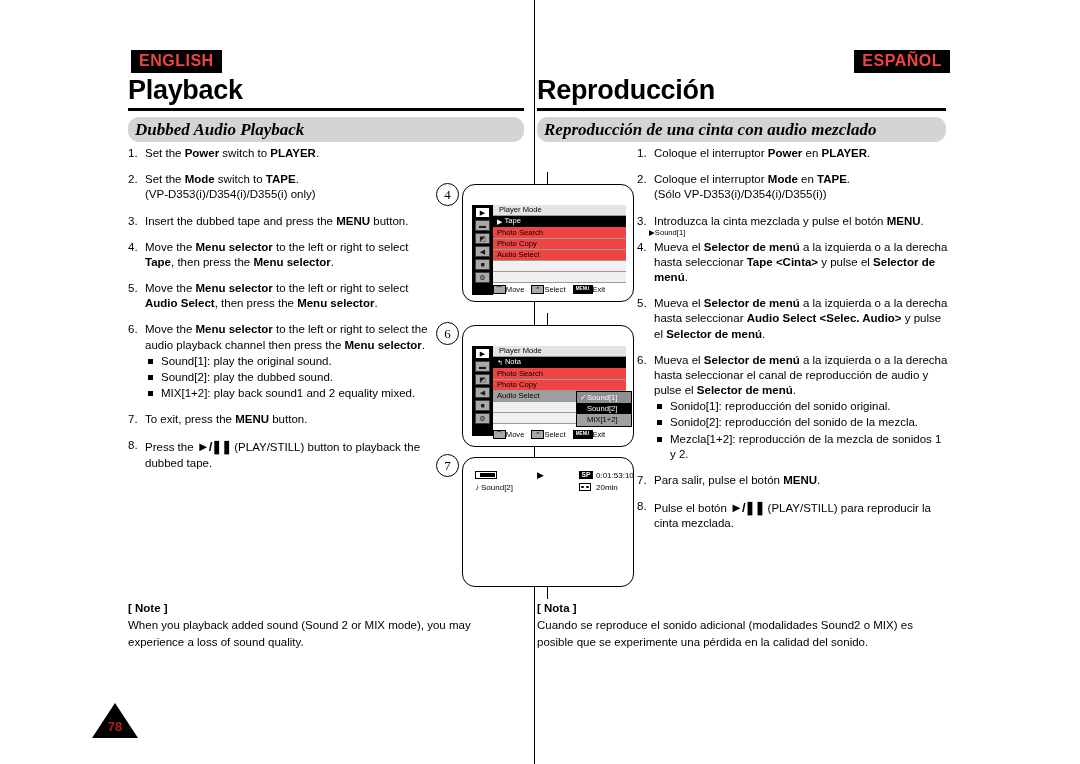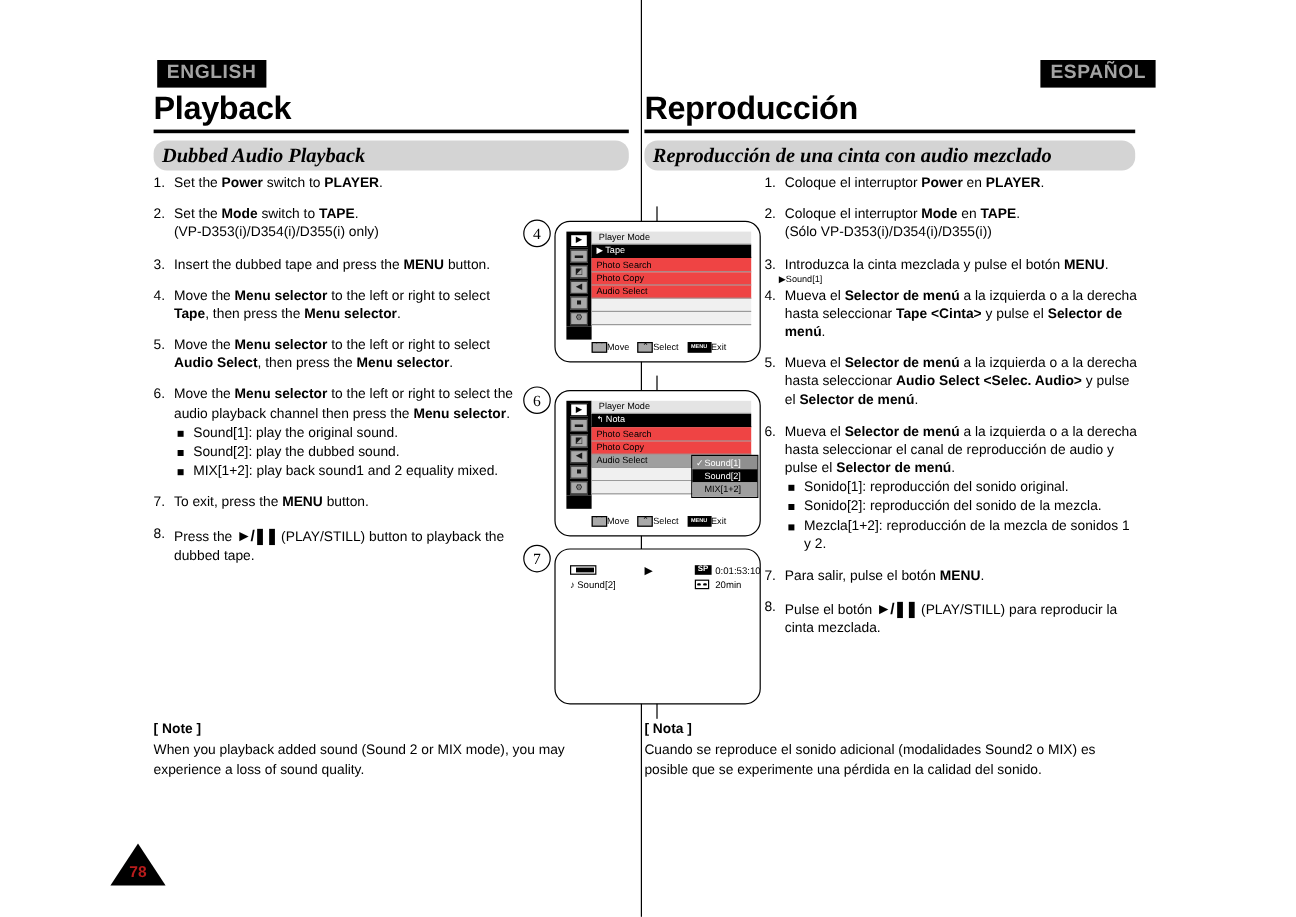--- a/index.html
+++ b/index.html
@@ -27,29 +27,29 @@
     top: 0px;
     width: 1px;
     height: 764px;
     background: #000000;
   }
 
   
   .lang-badge {
     position: absolute;
     background: #000000;
-    color: #a3a3a3;
+    color: #ef4444;
     font-weight: bold;
     font-size: 16px;
     letter-spacing: 0.5px;
     padding: 2px 8px 3px 8px;
     line-height: 1.15;
   }
   #lang-en { left: 131px; top: 50px; }
-  #lang-es { right: 117px; top: 50px; }
+  #lang-es { right: 130px; top: 50px; }
 
   
   .chapter-title {
     position: absolute;
     font-size: 27px;
     font-weight: bold;
     letter-spacing: -0.3px;
   }
   #title-en { left: 128px; top: 75px; }
   #title-es { left: 537px; top: 75px; }
@@ -177,21 +177,21 @@
     background: #000000;
   }
   #tick-1 { left: 547px; top: 172px; height: 14px; }
   #tick-2 { left: 547px; top: 313px; height: 14px; }
   #tick-3 { left: 547px; top: 585px; height: 14px; }
 
   
   .osd {
     position: absolute;
     left: 9px;
-    top: 8px;
+    top: 20px;
     width: 154px;
     font-size: 7.6px;
     line-height: 1;
   }
   .osd-grid {
     display: flex;
   }
   .osd-rail {
     width: 21px;
     flex: 0 0 21px;

